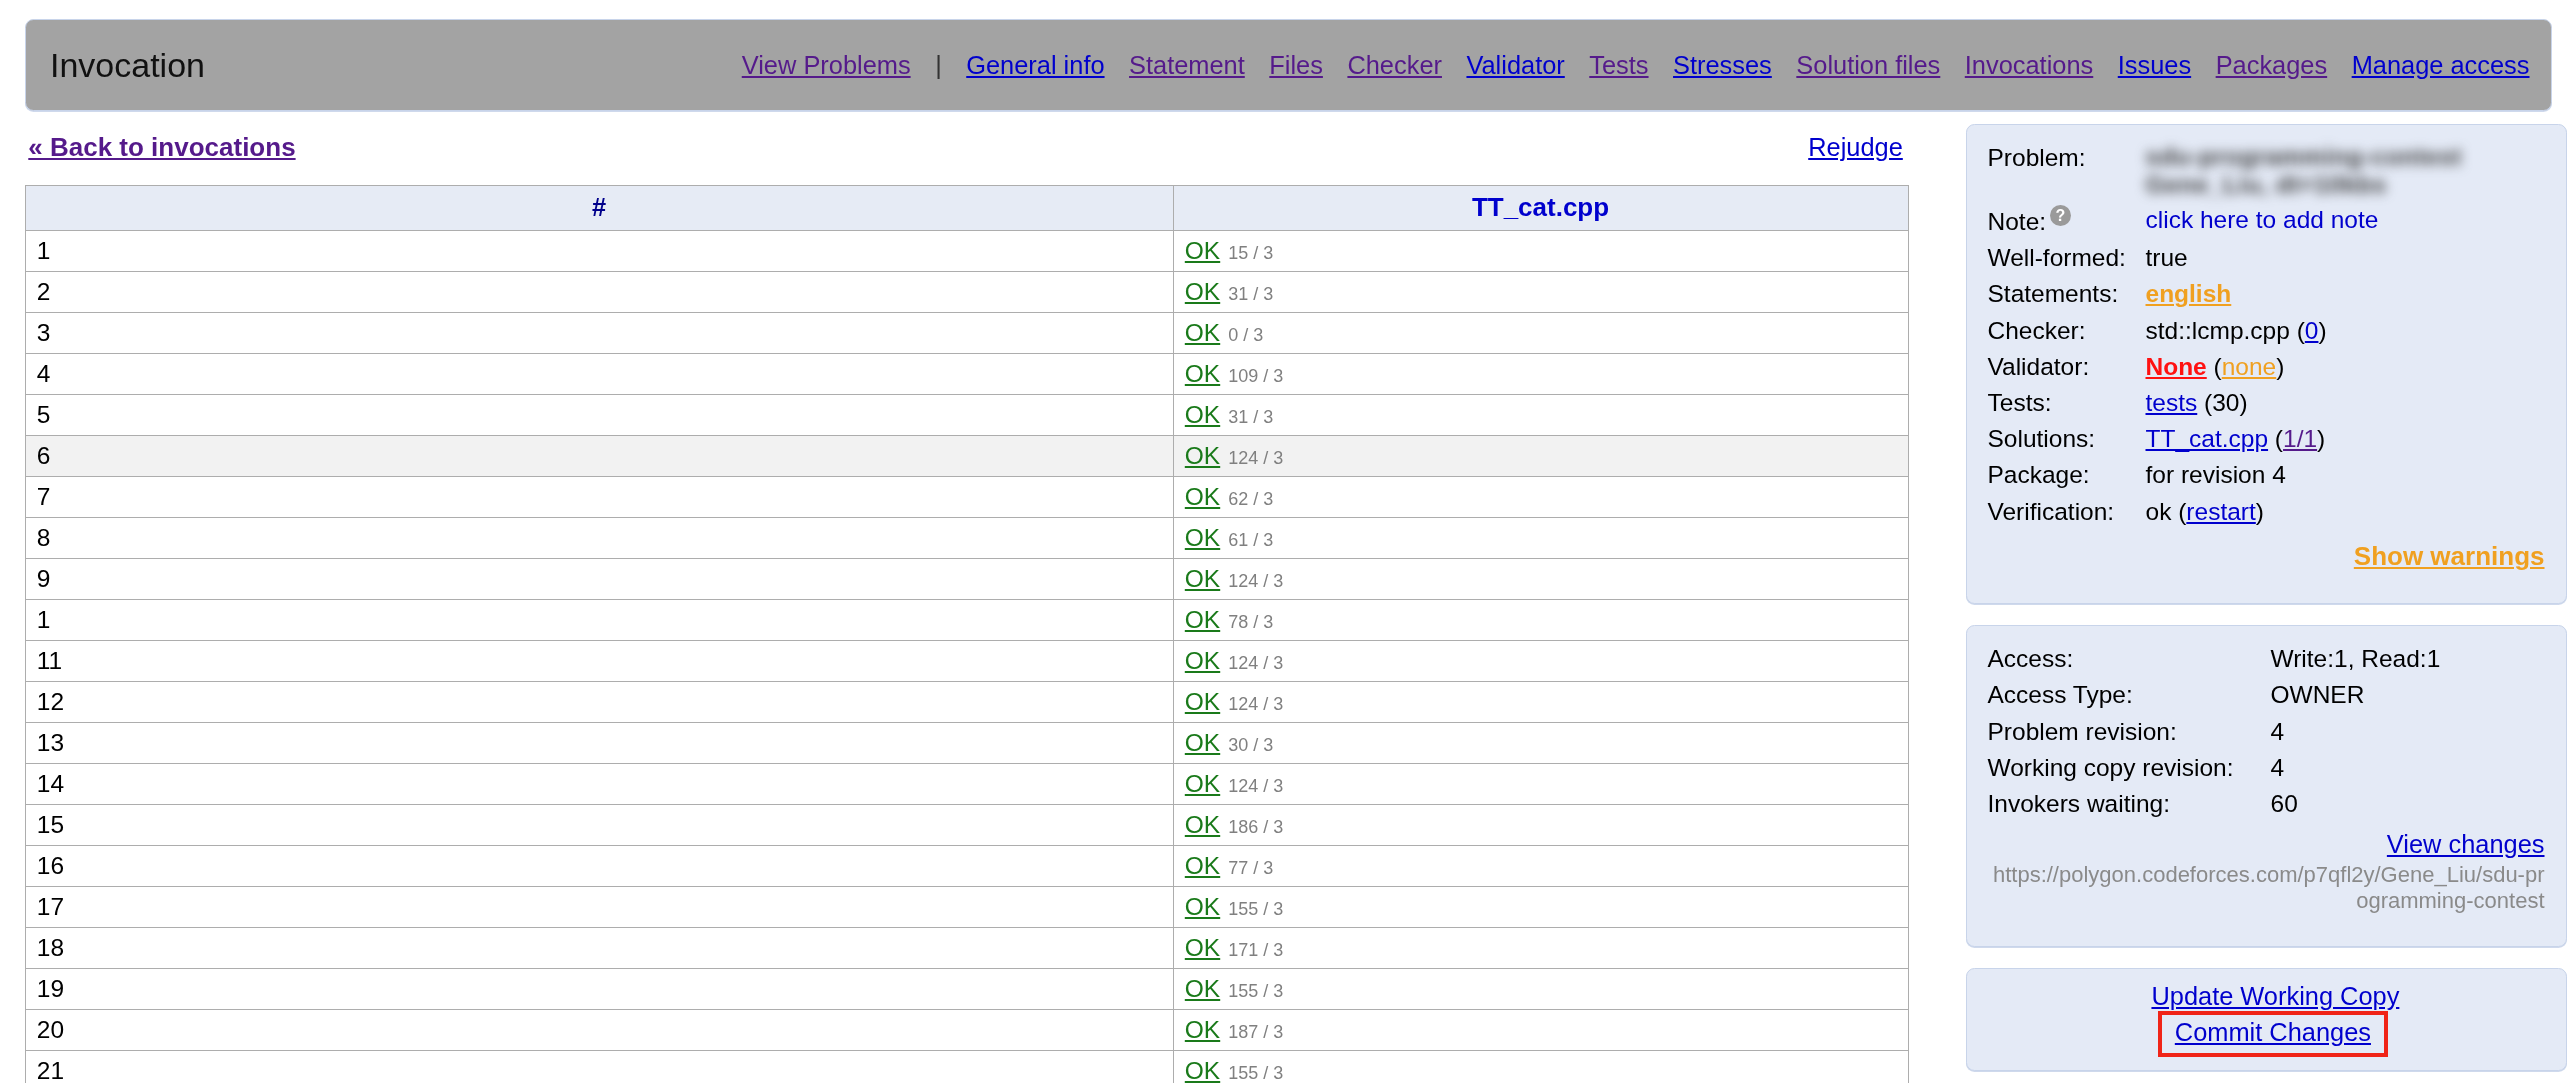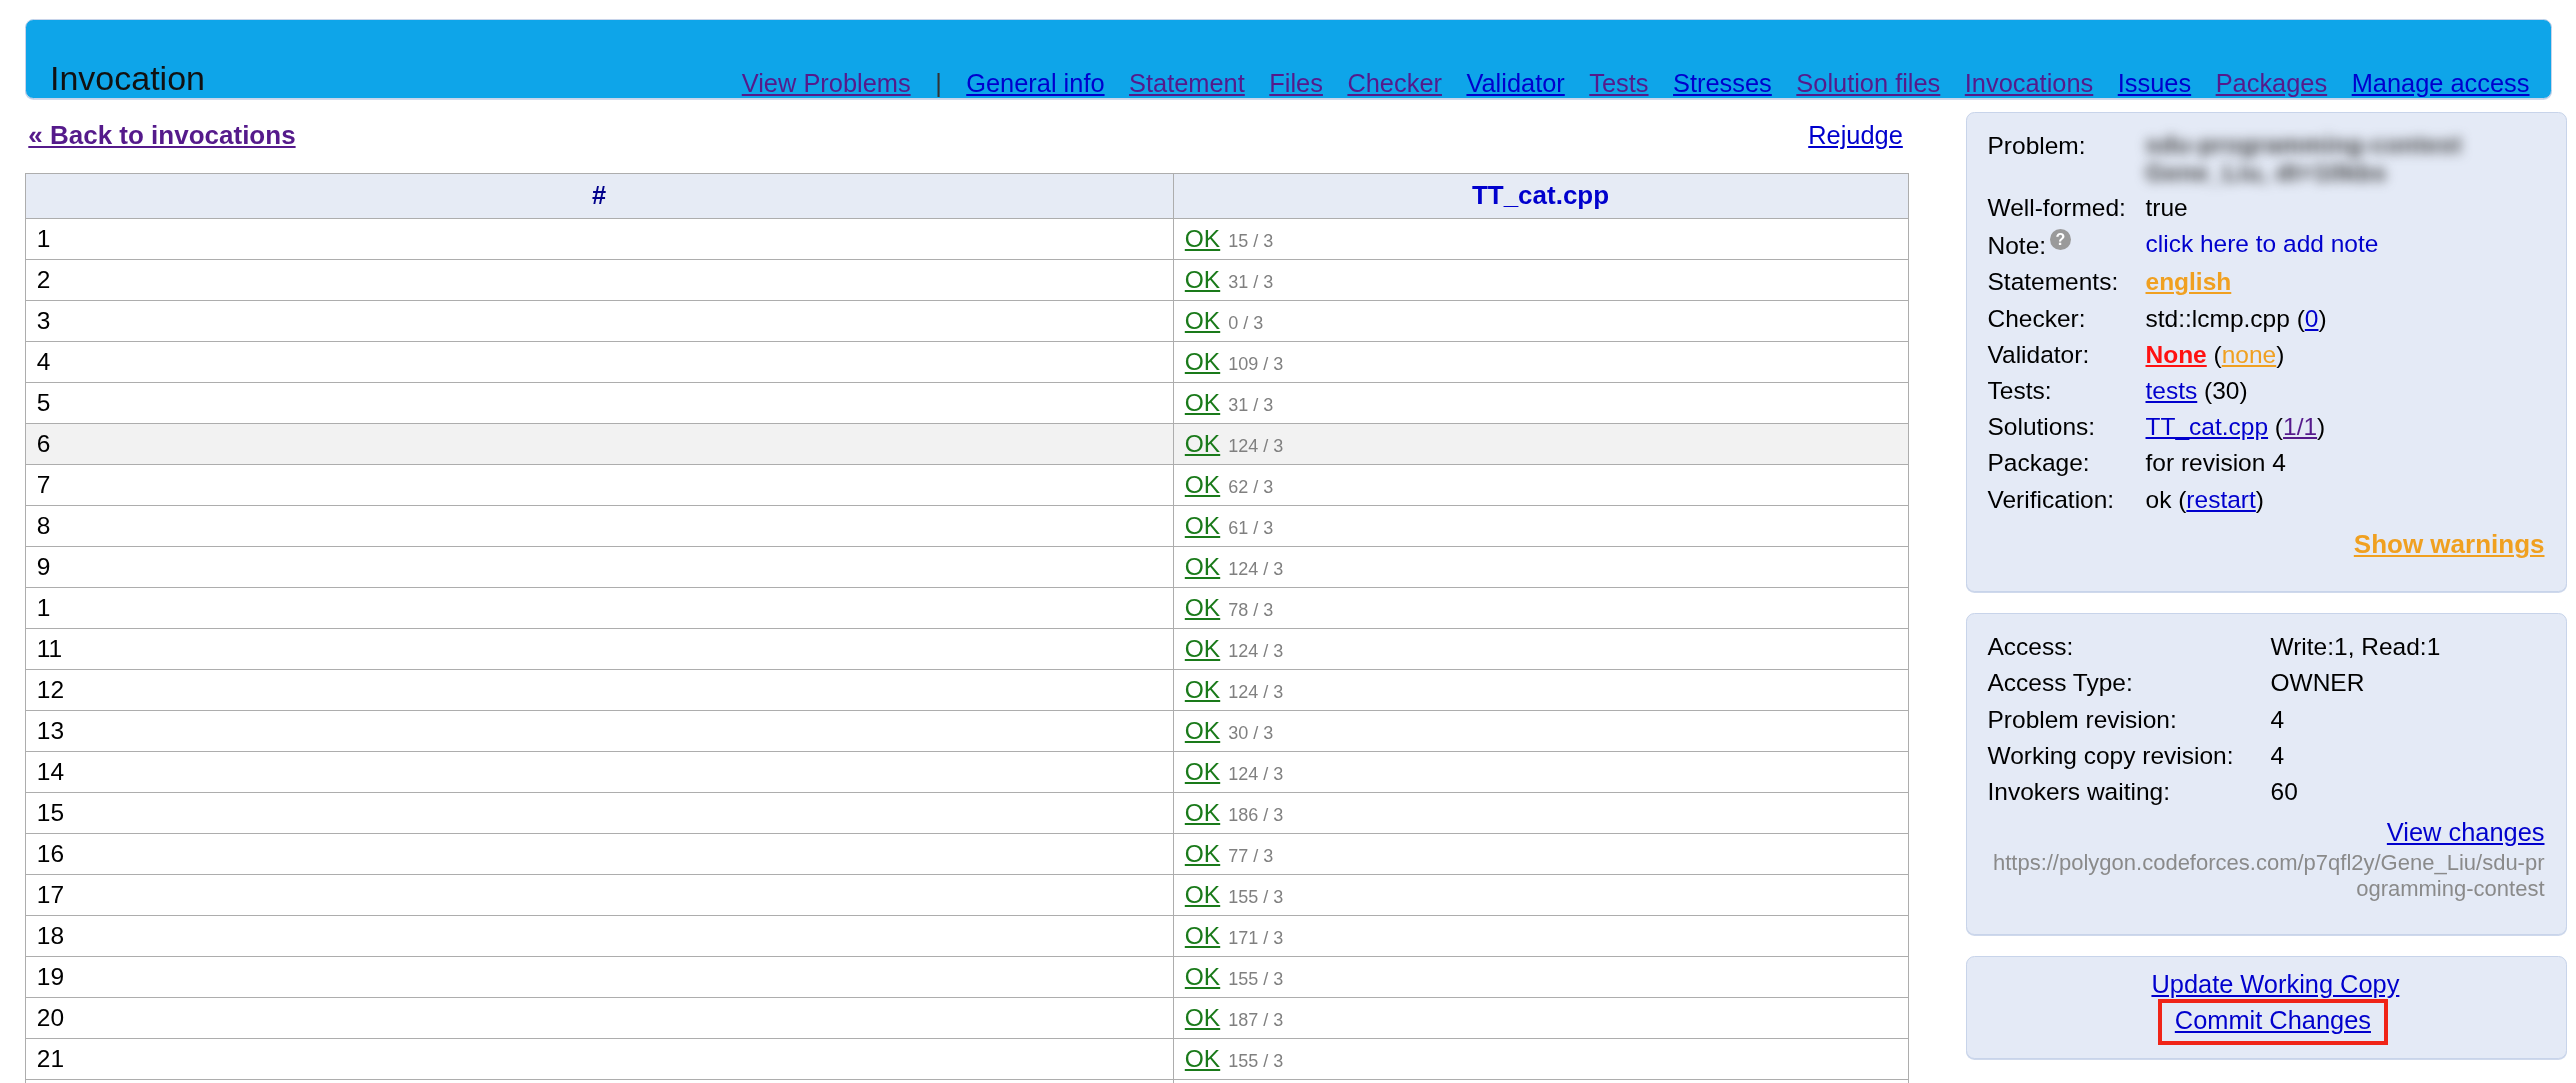--- a/index.html
+++ b/index.html
@@ -18,27 +18,27 @@
   
   .page {
     position: relative;
     width: 2576px; height: 1084px;
     padding: 0 24.5px;
   }
 
   
   .titlebar {
     margin-top: 19px;
-    height: 80px;
-    background: #0ea5e9;
+    height: 92px;
+    background: #a3a3a3;
     border: 0.9px solid #c8d4ea;
     border-radius: 8.5px;
     box-shadow: 0 0.9px 0 #cfd9ec;
     display: flex;
-    align-items: flex-end;
+    align-items: center;
     padding: 0 21px 0 24.5px;
   }
   .titlebar .title {
     font-size: 34px;
     color: #111;
     white-space: nowrap;
   }
   .titlebar .navwrap {
     margin-left: auto;
     display: flex;
@@ -351,30 +351,30 @@
         <table>
           <tbody>
               <tr>
             <td class="k">Problem:</td>
             <td class="v">
               <span class="blurred">sdu-programming-contest</span>
               <span class="blurred">Gene_Liu, dt=10kbs</span>
             </td>
           </tr>
           <tr>
-            <td class="k">Well-formed:</td>
-            <td class="v">true</td>
-          </tr>
-          <tr>
             <td class="k">
               <span>Note:</span><span class="help-icon">?</span>
             </td>
             <td class="v">
               <a href="#" style="color:#0000cd;text-decoration:none">click here to add note</a>
             </td>
+          </tr>
+          <tr>
+            <td class="k">Well-formed:</td>
+            <td class="v">true</td>
           </tr>
           <tr>
             <td class="k">Statements:</td>
             <td class="v">
               <a href="#" class="orange">english</a>
             </td>
           </tr>
           <tr>
             <td class="k">Checker:</td>
             <td class="v"><span>std::lcmp.cpp</span> (<a href="#" style="color:#0000cd">0</a>)</td>

